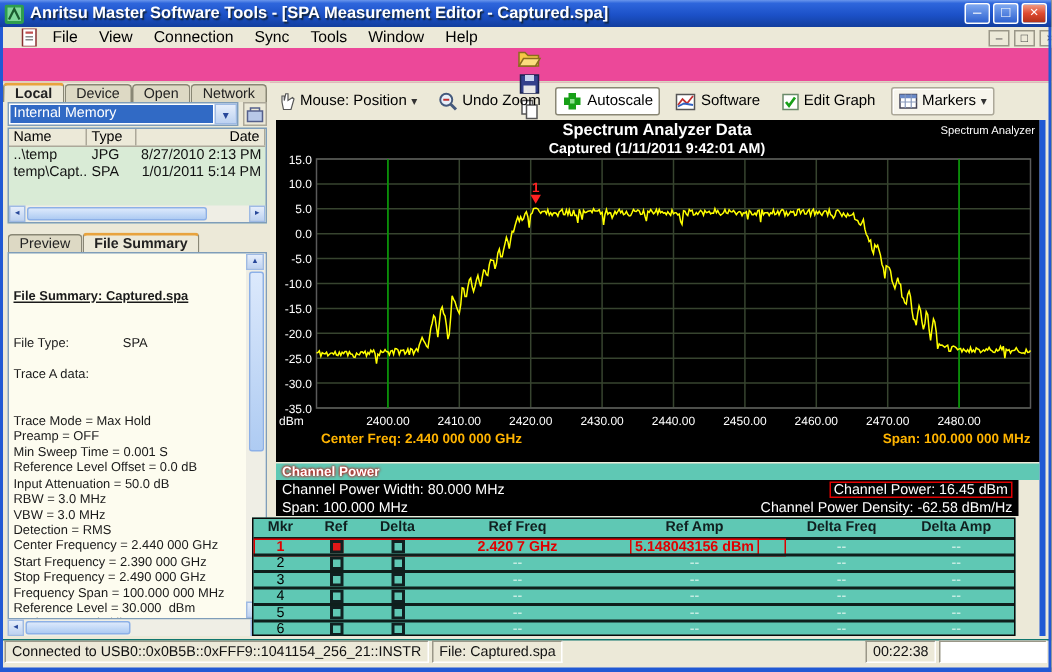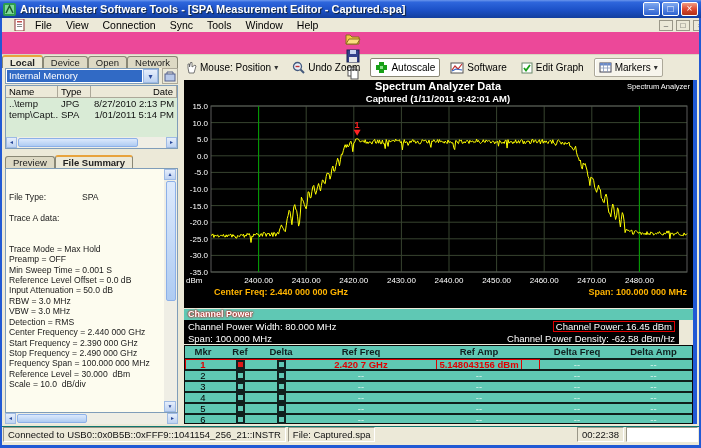--- a/index.html
+++ b/index.html
@@ -82,21 +82,21 @@
   #chart{left:184px;top:80px;width:509px;height:228px;background:#000;}
   #chart-right-strip{left:693px;top:80px;width:4px;height:344px;background:#2159D4;}
 
   #cp-header{left:184px;top:309px;width:509px;height:11px;background:#5FC8B4;
     color:#fff;font-size:9px;font-weight:bold;line-height:11px;padding-left:4px;
     text-shadow:0 0 2px #c00,0 0 2px #c00;}
   .cp-row{left:184px;width:495px;height:12px;background:#000;color:#fff;font-size:9.5px;
     display:flex;justify-content:space-between;align-items:center;padding:0 4px;}
   #cp-power-val{border:1px solid #E00000;padding:0 2px;height:11px;line-height:10px;}
 
-  #markers-table{left:184px;top:345px;width:509px;height:79px;background:#5FC8B4;
+  #markers-table{left:168px;top:345px;width:509px;height:79px;background:#5FC8B4;
     border:1px solid #0a0a0a;font-size:9.5px;}
   #mt-header{display:flex;height:12px;line-height:12px;font-weight:bold;color:#102020;}
   .mt-row{display:flex;height:11px;line-height:10px;border-top:2px solid #0f1f1c;
     position:relative;align-items:center;}
   .mt-cell{text-align:center;overflow:hidden;}
   .mt-c0{width:36px;} .mt-c1{width:38px;} .mt-c2{width:44px;}
   .mt-c3{width:116px;} .mt-c4{width:120px;} .mt-c5{width:76px;} .mt-c6{width:77px;}
   .mt-dash{color:#DFF5EE;}
   .mt-red{color:#E00000;font-weight:bold;}
   .cbx{width:9px;height:9px;border:2px solid #102020;margin:0 auto;background:transparent;}
@@ -270,20 +270,21 @@
         <span class="scroll-thumb" style="width:120px;margin:0 1px;"></span>
         <span class="scroll-arrow" style="margin-left:auto;">►</span>
       </div>
     </div>
     <div class="tabstrip abs" id="view-tabstrip">
         <span class="tab">Preview</span>
         <span class="tab active">File Summary</span>
       </div>
     <div class="abs" id="summary-box">
       <div id="summary-text">
+        <div id="summary-title">File Summary: Captured.spa</div>
         <div id="summary-lines"><div>File Type:               SPA</div><div>&nbsp;</div><div>Trace A data:</div><div>&nbsp;</div><div>&nbsp;</div><div>Trace Mode = Max Hold</div><div>Preamp = OFF</div><div>Min Sweep Time = 0.001 S</div><div>Reference Level Offset = 0.0 dB</div><div>Input Attenuation = 50.0 dB</div><div>RBW = 3.0 MHz</div><div>VBW = 3.0 MHz</div><div>Detection = RMS</div><div>Center Frequency = 2.440 000 GHz</div><div>Start Frequency = 2.390 000 GHz</div><div>Stop Frequency = 2.490 000 GHz</div><div>Frequency Span = 100.000 000 MHz</div><div>Reference Level = 30.000  dBm</div><div>Scale = 10.0  dB/div</div></div>
       </div>
       <div id="summary-vscroll">
         <div class="scroll-arrow" style="width:12px;">▲</div>
         <div class="scroll-thumb" style="width:10px;height:120px;margin:1px auto;"></div>
         <div class="scroll-arrow" style="width:12px;position:absolute;bottom:0;">▼</div>
       </div>
     </div>
     <div class="abs" id="summary-hscroll">
       <span class="scroll-arrow">◄</span>

